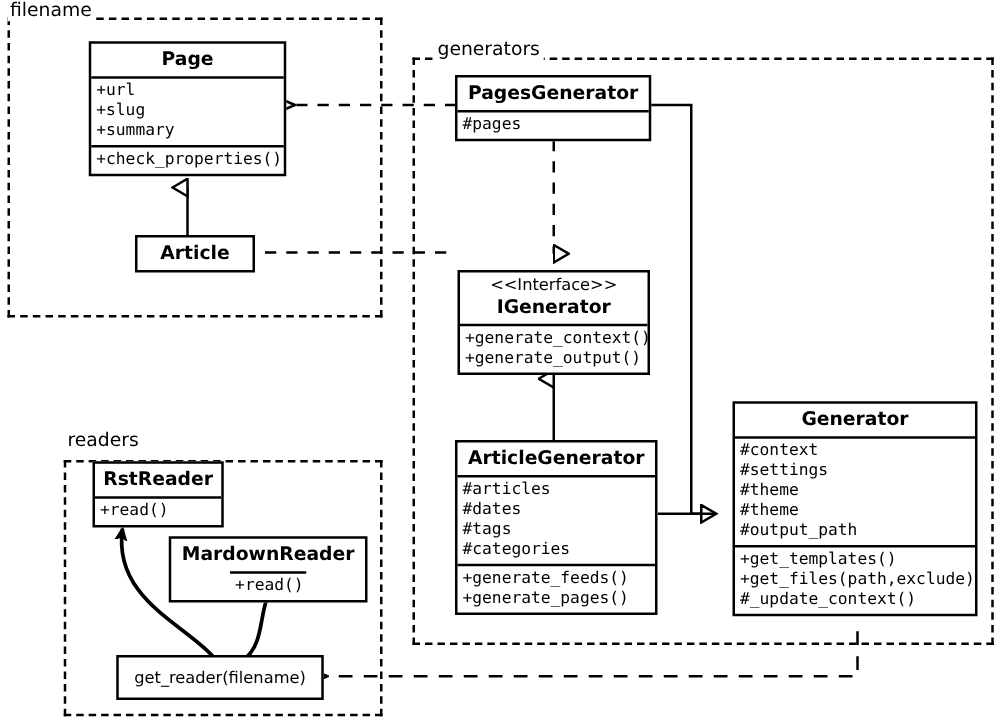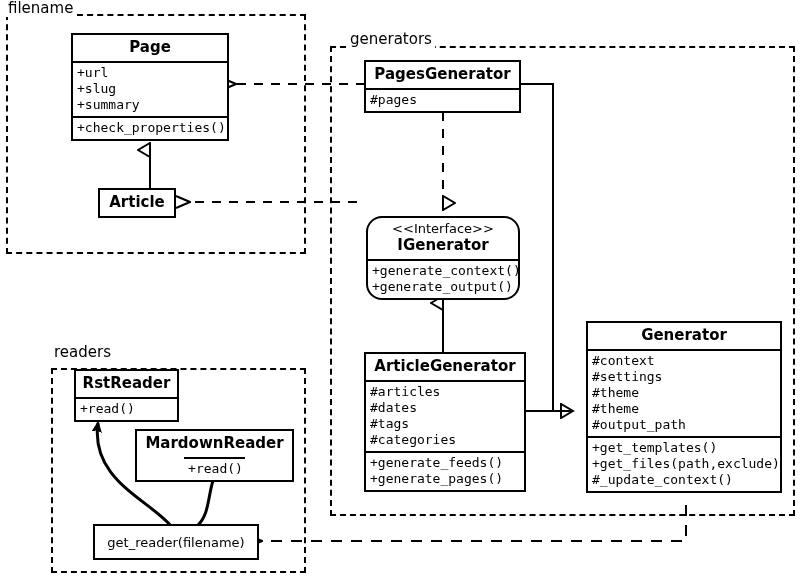--- a/index.html
+++ b/index.html
@@ -184,32 +184,32 @@
     <div class="cls-sep cls-compartment">
       <div class="member">+url</div>
       <div class="member">+slug</div>
       <div class="member">+summary</div>
     </div>
     <div class="cls-sep cls-compartment">
       <div class="member">+check_properties()</div>
     </div>
   </div>
 
-  <div class="cls" style="left:98px; top:188px; width:78px;">
+  <div class="cls" style="left:108px; top:188px; width:96px;">
     <div class="cls-name">Article</div>
   </div>
 
   <div class="cls" style="left:364px; top:60px; width:157px;">
     <div class="cls-name">PagesGenerator</div>
     <div class="cls-sep cls-compartment">
       <div class="member">#pages</div>
     </div>
   </div>
 
-  <div class="cls" style="left:366px; top:216px; width:154px;border-radius:16px;">
+  <div class="cls" style="left:366px; top:216px; width:154px;">
     <div class="cls-stereo">&lt;&lt;Interface&gt;&gt;</div>
     <div class="cls-name" style="padding-top:0;">IGenerator</div>
     <div class="cls-sep cls-compartment">
       <div class="member">+generate_context()</div>
       <div class="member">+generate_output()</div>
     </div>
   </div>
 
   <div class="cls" style="left:364px; top:352px; width:162px;">
     <div class="cls-name">ArticleGenerator</div>

